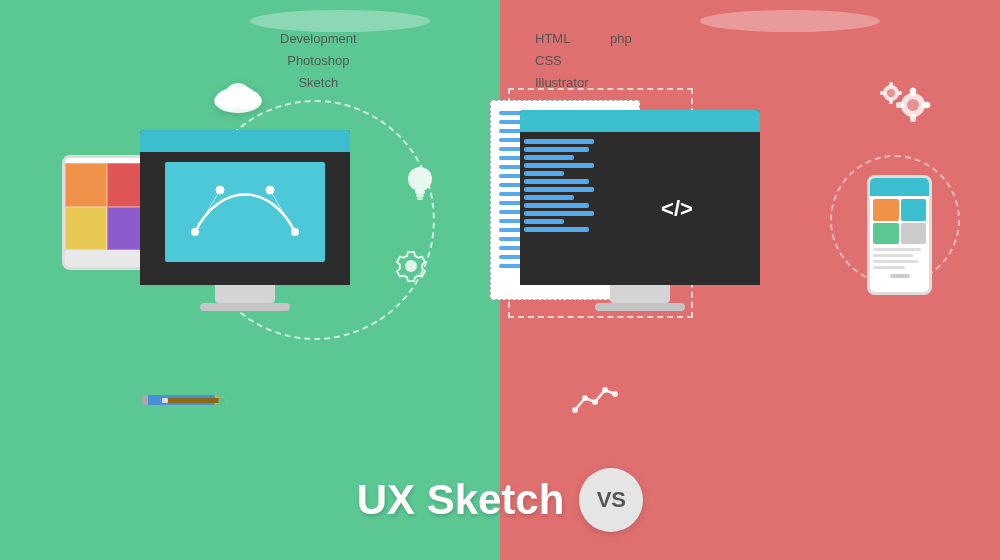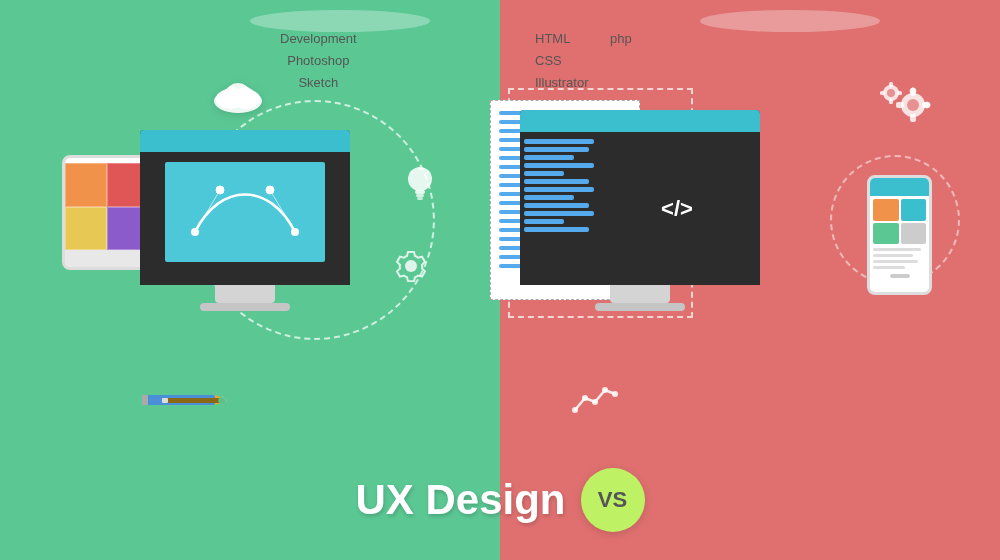--- a/index.html
+++ b/index.html
@@ -386,21 +386,21 @@
     }
     .title-ui {
       font-size: 42px;
       font-weight: 900;
       color: #fff;
       text-shadow: 1px 2px 4px rgba(0,0,0,0.2);
     }
     .vs-badge {
       width: 64px;
       height: 64px;
-      background: #bef264;
+      background: #e5e5e5;
       border-radius: 50%;
       display: flex;
       align-items: center;
       justify-content: center;
       font-size: 22px;
       font-weight: 900;
       color: #555;
       box-shadow: 0 2px 8px rgba(0,0,0,0.15);
     }
 
@@ -610,17 +610,17 @@
     <polyline points="5,30 15,18 25,22 35,10 45,14" fill="none" stroke="white" stroke-width="2.5" opacity="0.85"></polyline>
     <circle cx="5" cy="30" r="3" fill="white" opacity="0.85"></circle>
     <circle cx="15" cy="18" r="3" fill="white" opacity="0.85"></circle>
     <circle cx="25" cy="22" r="3" fill="white" opacity="0.85"></circle>
     <circle cx="35" cy="10" r="3" fill="white" opacity="0.85"></circle>
     <circle cx="45" cy="14" r="3" fill="white" opacity="0.85"></circle>
   </svg>
 </div>
 
 <div class="bottom-title">
-  <span class="title-ux">UX Design</span>
+  <span class="title-ux">UX Sketch</span>
   <div class="vs-badge">
     <span>VS</span>
   </div>
 </div>
 
 </body></html>

